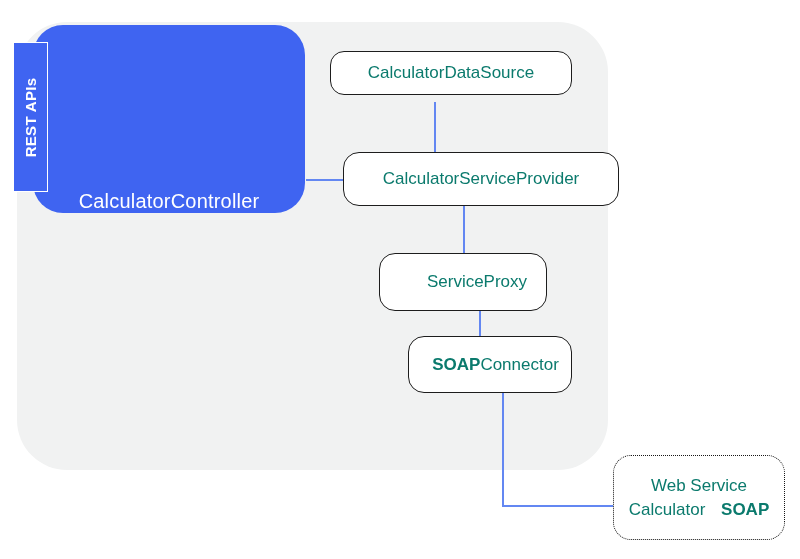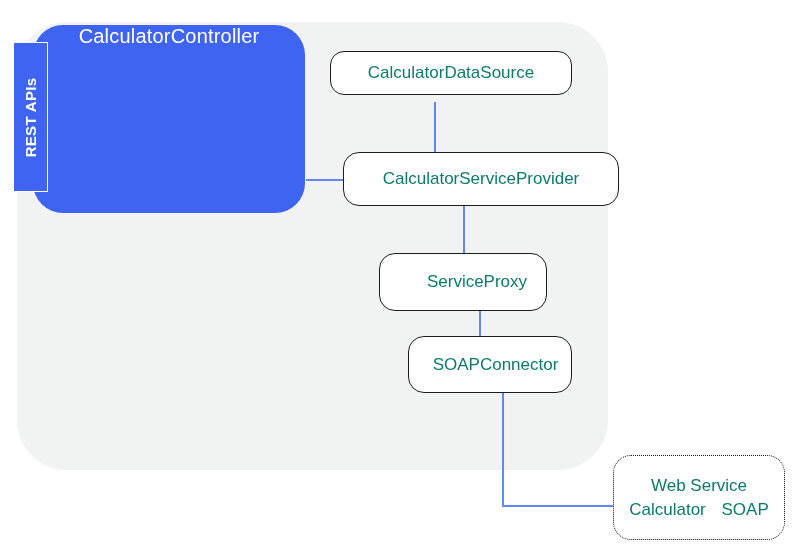--- a/index.html
+++ b/index.html
@@ -22,21 +22,21 @@
     border-radius: 50px;
   }
 
   
   .controller {
     position: absolute;
     left: 33px; top: 25px;
     width: 272px; height: 188px;
     background: #3f64f1;
     border-radius: 30px;
-    display: flex; align-items: flex-start; justify-content: center;
+    display: flex; align-items: flex-end; justify-content: center;
     z-index: 2;
   }
   .controller .label {
     color: #ffffff;
     font-size: 20px;
     font-weight: 400;
     letter-spacing: 0.2px;
   }
 
   
@@ -62,21 +62,21 @@
   .node {
     position: absolute;
     background: #ffffff;
     border: 1.3px solid #1d1d1d;
     display: flex; align-items: center; justify-content: center;
     z-index: 2;
     color: #0b7a6d;
     font-size: 17px;
     text-align: center;
   }
-  .node .b { font-weight: 400; margin-left: 11px; }
+  .node .b { font-weight: 700; margin-left: 11px; }
 
   .node-datasource      { left: 330px; top: 51px;  width: 242px; height: 44px; border-radius: 14px; text-align: center; }
   .node-serviceprovider { left: 343px; top: 152px; width: 276px; height: 54px; border-radius: 16px; }
   .node-serviceproxy    { left: 379px; top: 253px; width: 168px; height: 58px; border-radius: 16px; padding-left: 28px; }
   .node-soapconnector   { left: 408px; top: 336px; width: 164px; height: 57px; border-radius: 16px; }
 
   .node-webservice {
     left: 613px; top: 455px;
     width: 172px; height: 85px;
     border: 1.8px dotted #161616;

